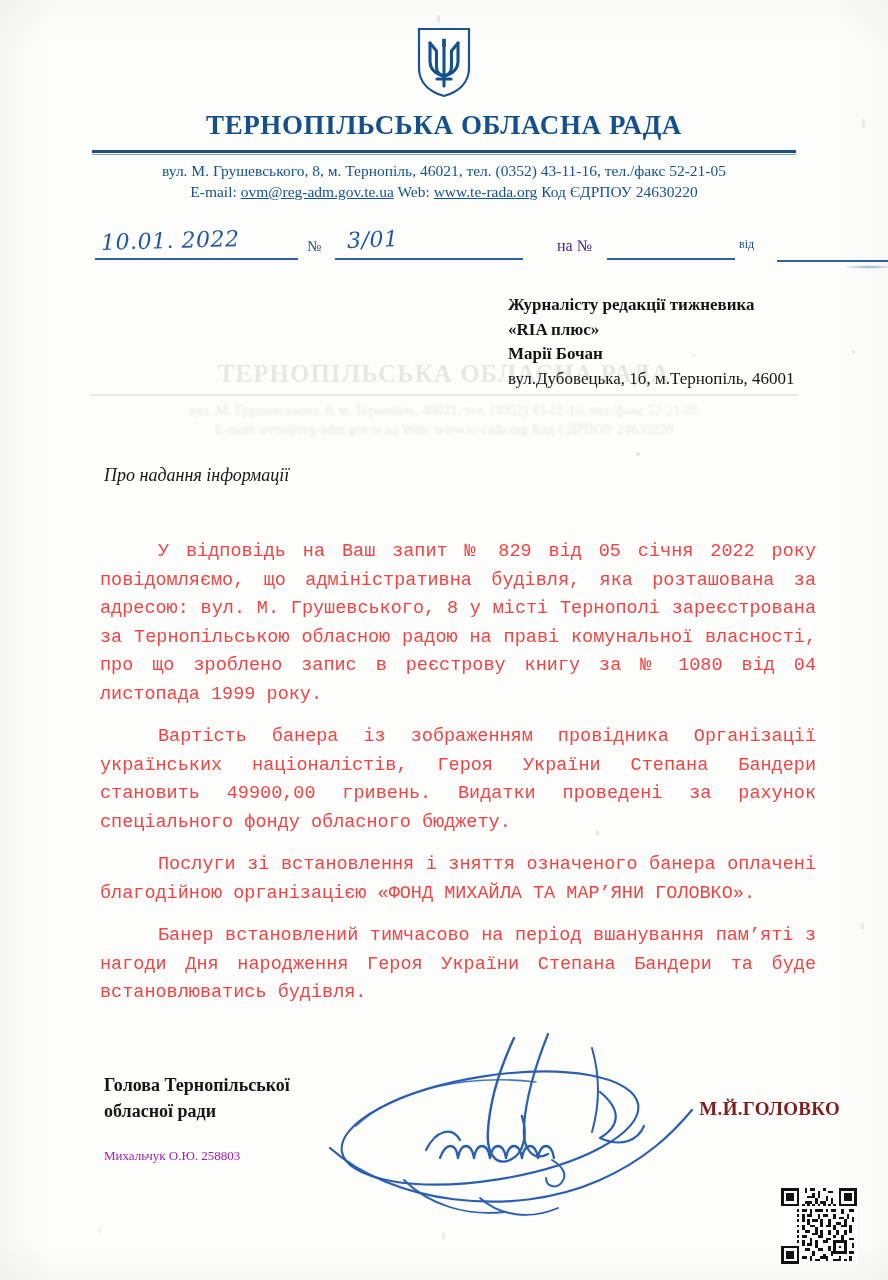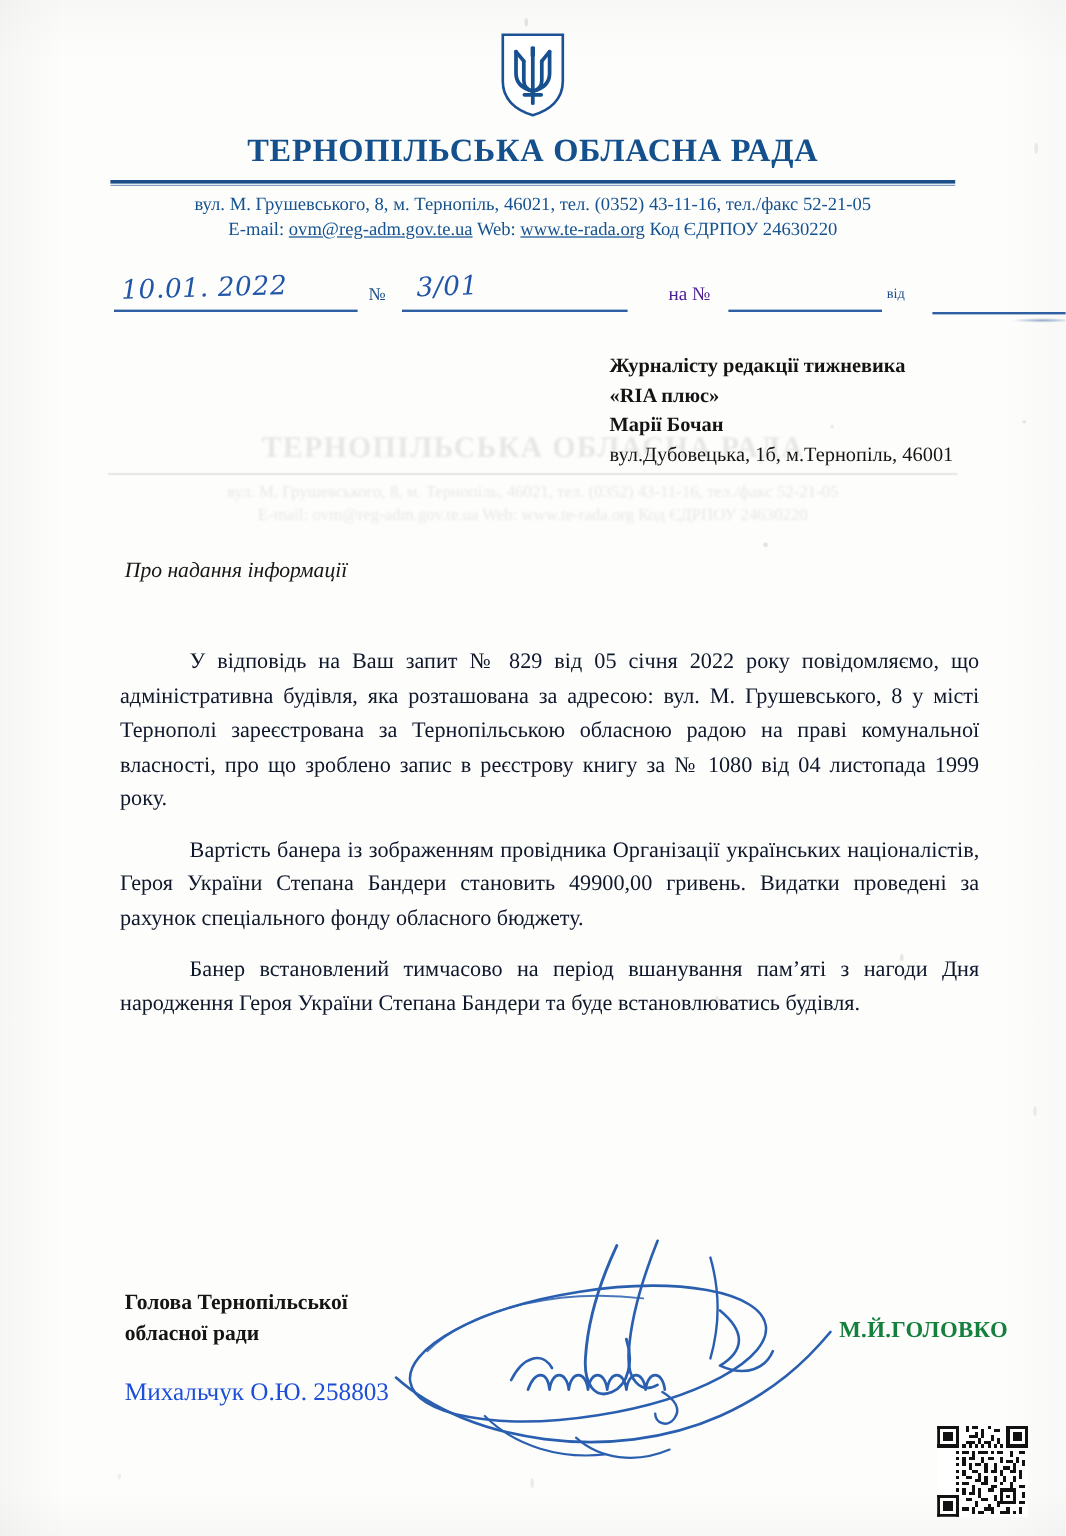--- a/index.html
+++ b/index.html
@@ -167,21 +167,22 @@
   
   .body {
     position: absolute; left: 100px; right: 72px; top: 538px;
   }
   .body p {
     margin: 0 0 14px 0;
     text-indent: 58px;
     text-align: justify;
     font-size: 18.5px;
     line-height: 28.5px;
-    color: #0f172a;
+    color: #ef4444;
+    font-family: Liberation Mono, monospace;
   }
   .body p.gap { margin-bottom: 20px; }
   .attachment {
     position: absolute; left: 100px; right: 72px; top: 937px;
   }
   .attachment p {
     margin: 0;
     text-indent: 58px;
     text-align: justify;
     font-size: 18.5px;
@@ -197,27 +198,27 @@
   .sig-title {
     position: absolute; left: 0; top: 0;
     font-weight: bold; font-size: 18px; line-height: 26px;
     color: #151515;
     white-space: nowrap;
   }
   .sig-name {
     position: absolute; right: 24px; top: 26px;
     font-weight: bold; font-size: 19px;
     letter-spacing: .3px;
-    color: #15803d;
+    color: #7f1d1d;
     white-space: nowrap;
   }
   .executor {
     position: absolute; left: 104px; top: 1148px;
-    font-size: 21px;
-    color: #1d4ed8;
+    font-size: 13px;
+    color: #a21caf;
     white-space: nowrap;
   }
   .signature {
     position: absolute; left: 300px; top: 1030px;
     width: 420px; height: 200px;
     pointer-events: none;
   }
   .signature svg { display: block; overflow: visible; }
 
   
@@ -304,20 +305,21 @@
     <div class="b nm">«RIA плюс»</div>
     <div class="b nm">Марії Бочан</div>
     <div class="nm">вул.Дубовецька, 1б, м.Тернопіль, 46001</div>
   </div>
 
   <div class="subject">Про надання інформації</div>
 
   <div class="body">
     <p>У відповідь на Ваш запит № 829 від 05 січня 2022 року повідомляємо, що адміністративна будівля, яка розташована за адресою: вул. М. Грушевського, 8 у місті Тернополі зареєстрована за Тернопільською обласною радою на праві комунальної власності, про що зроблено запис в реєстрову книгу за № 1080 від 04 листопада 1999 року.</p>
     <p>Вартість банера із зображенням провідника Організації українських націоналістів, Героя України Степана Бандери становить 49900,00 гривень. Видатки проведені за рахунок спеціального фонду обласного бюджету.</p>
+    <p>Послуги зі встановлення і зняття означеного банера оплачені благодійною організацією «ФОНД МИХАЙЛА ТА МАР’ЯНИ ГОЛОВКО».</p>
     <p class="gap">Банер встановлений тимчасово на період вшанування пам’яті з нагоди Дня народження Героя України Степана Бандери та буде встановлюватись будівля.</p>
   </div>
 
 
   <div class="sig-block">
     <div class="sig-title">
       <span>Голова Тернопільської</span><br>
       <span>обласної ради</span>
     </div>
     <div class="sig-name">М.Й.ГОЛОВКО</div>

